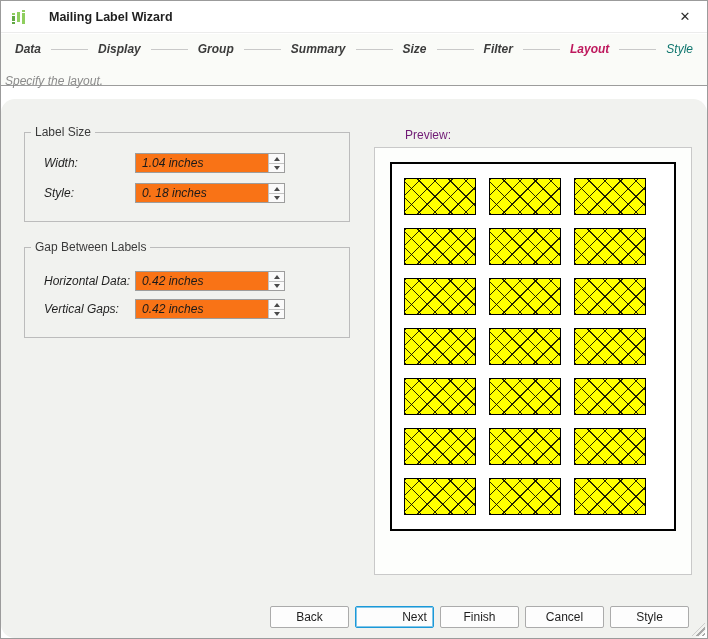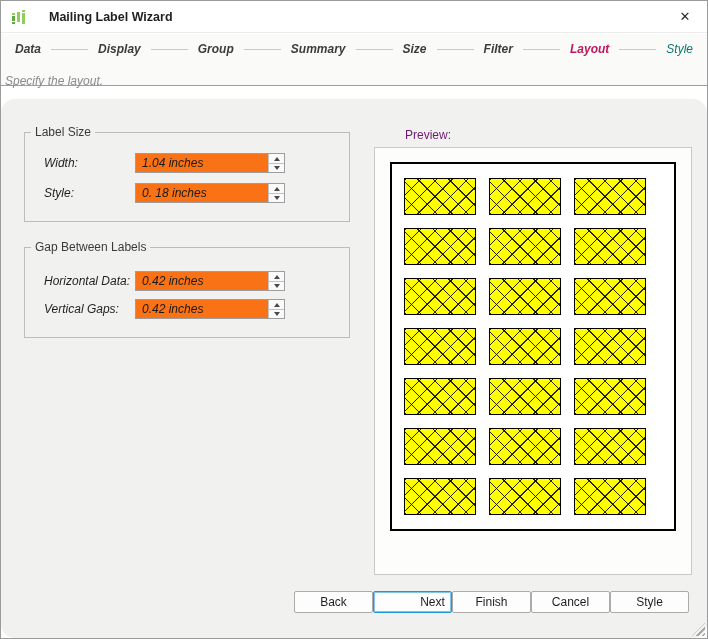--- a/index.html
+++ b/index.html
@@ -89,21 +89,21 @@
   }
   .cell {
     border: 1px solid #000;
     background-color: var(--label-fill, #ffff00);
     background-image:
       repeating-linear-gradient(45deg,  rgba(0,0,0,0.85) 0 1px, transparent 1px 11px),
       repeating-linear-gradient(135deg, rgba(0,0,0,0.85) 0 1px, transparent 1px 11px);
   }
 
   
-  .button-bar { position: absolute; right: 18px; bottom: 25px; display: flex; }
+  .button-bar { position: absolute; right: 18px; bottom: 10px; display: flex; gap: 6px; }
   .btn {
     width: 79px; height: 22px; border: 1px solid #ababab; border-radius: 2px;
     background: #fdfdfd; font: inherit; color: #1f1f1f; cursor: pointer; line-height: 18px;
   }
   .btn.default { border: 1px solid #1b99d8; box-shadow: inset 0 0 0 1px rgba(27,153,216,0.55); padding-left: 40px; }
 
   .resize-grip {
     position: absolute; right: 2px; bottom: 2px; width: 13px; height: 13px;
     clip-path: polygon(100% 0, 100% 100%, 0 100%);
     background: repeating-linear-gradient(135deg, #a9a9a9 0 1.5px, transparent 1.5px 4px);

